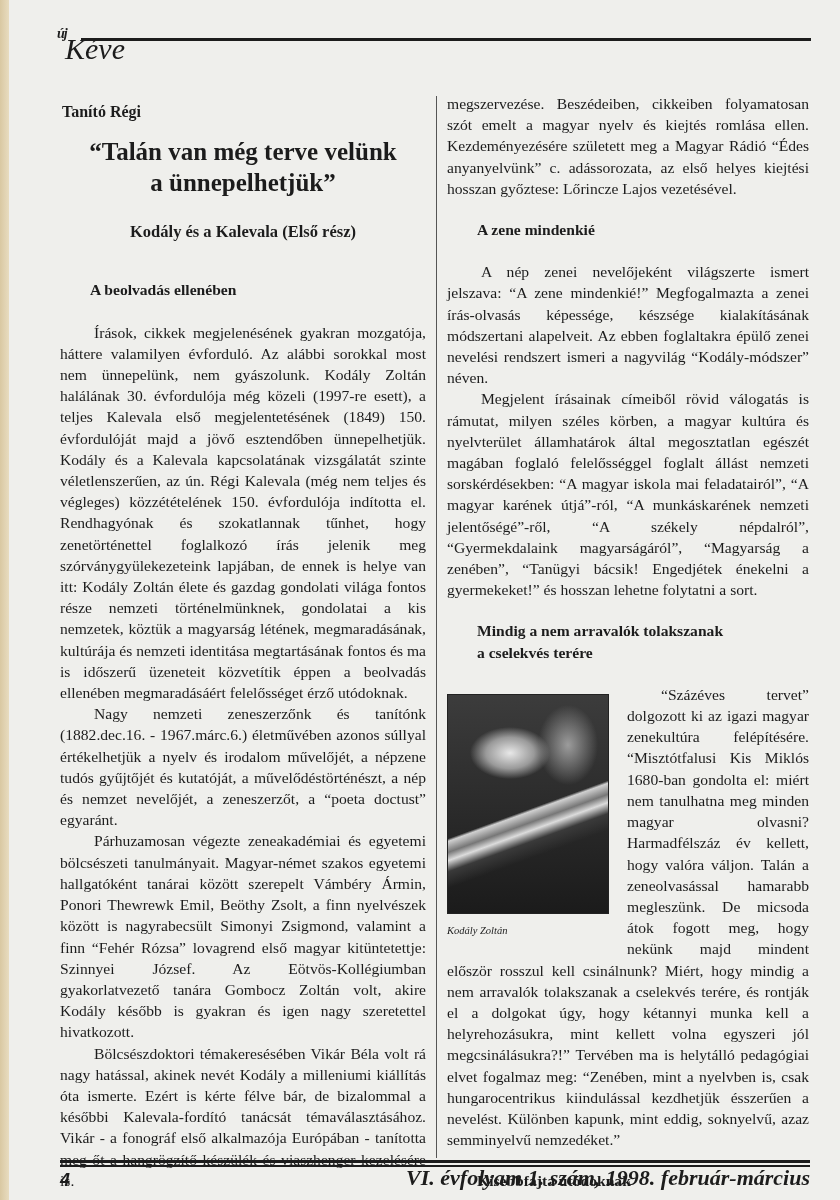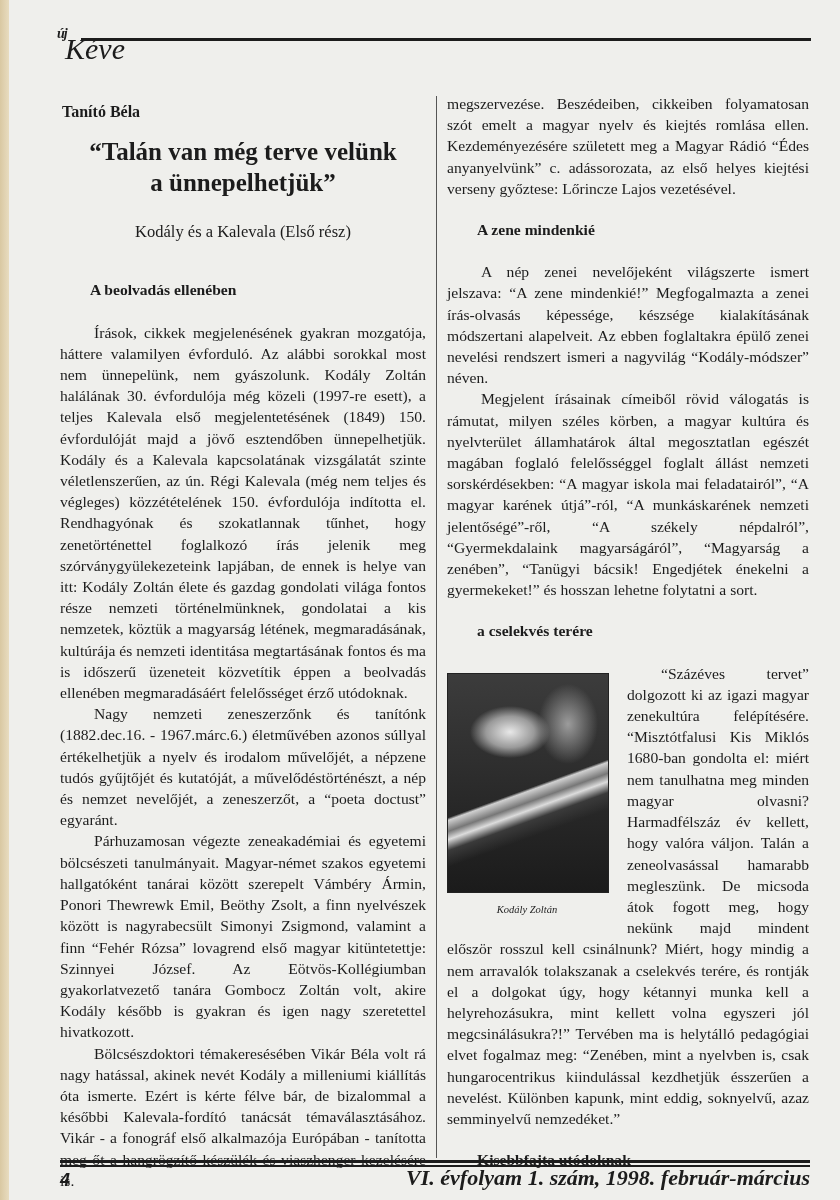--- a/index.html
+++ b/index.html
@@ -27,36 +27,36 @@
   }
   .col { position:absolute; font-size:15.6px; line-height:21.2px; text-align:justify; }
   .col-left { left:60px; top:80px; width:366px; }
   .col-right { left:447px; top:93px; width:362px; }
   .divider { position:absolute; left:436px; top:96px; width:1px; height:1062px; background:#555; }
   .author { font-weight:bold; font-size:16px; margin:21px 0 0 2px; }
   .title {
     font-weight:bold; font-size:25px; line-height:31px; text-align:center;
     margin:14px 0 13px 0;
   }
-  .subtitle { font-weight:normal; font-size:16.5px; text-align:center; margin:23px 0 0 0; }
+  .subtitle { font-weight:bold; font-size:16.5px; text-align:center; margin:23px 0 0 0; }
   .section-h { font-weight:bold; font-size:15.6px; margin:0 0 0 30px; text-align:left; }
   p { margin:0; text-indent:34px; }
   p.noindent { text-indent:0; }
   .gap-s { height:21px; }
   .figure-wrap { float:left; width:168px; margin:4px 12px 0 0; }
   .photo {
     width:160px; height:218px; margin-top:6px;
     background:
       radial-gradient(ellipse 40px 26px at 62px 58px, #e8e8e8 0%, #9a9a9a 60%, transparent 100%),
       radial-gradient(ellipse 30px 40px at 120px 50px, #9c9c9c 0%, transparent 100%),
       linear-gradient(160deg, transparent 52%, #d0d0d0 53%, #777 57%, #dcdcdc 60%, #3a3a3a 64%, transparent 70%),
       linear-gradient(180deg,#3c3c3c,#1b1b1b);
     border:1px solid #222;
   }
-  .caption { font-style:italic; font-size:10.5px; text-align:center; width:160px; margin-top:6px; }
+  .caption { font-style:italic; font-size:10.5px; text-align:left; width:160px; margin-top:6px; }
   .footer-rule { position:absolute; left:60px; top:1160px; width:750px; }
   .footer-rule .a { height:3px; background:#1c1c1c; }
   .footer-rule .b { height:2px; }
   .footer-rule .c { height:2px; background:#1c1c1c; }
   .page-num {
     position:absolute; left:60px; top:1170px; font-style:italic; font-weight:bold;
     font-size:18px; font-family:"Liberation Sans", sans-serif;
   }
   .issue {
     position:absolute; right:30px; top:1165px; font-style:italic; font-weight:bold;
@@ -70,46 +70,47 @@
 
 <div class="masthead">
   <div class="rule"></div>
   <span class="uj">új</span>
   <span class="keve">Kéve</span>
 </div>
 
 <div class="divider"></div>
 
 <div class="col col-left">
-  <div class="author">Tanító Béla</div>
+  <div class="author">Tanító Régi</div>
   <div class="title">
     <div>“Talán van még terve velünk</div>
     <div>a ünnepelhetjük”</div>
   </div>
   <div class="subtitle">Kodály és a Kalevala (Első rész)</div>
   <div style="height:37px"></div>
   <div class="section-h">A beolvadás ellenében</div>
   <div class="gap-s"></div>
   <p>Írások, cikkek megjelenésének gyakran mozgatója, háttere valamilyen évforduló. Az alábbi sorokkal most nem ünnepelünk, nem gyászolunk. Kodály Zoltán halálának 30. évfordulója még közeli (1997-re esett), a teljes Kalevala első megjelentetésének (1849) 150. évfordulóját majd a jövő esztendőben ünnepelhetjük. Kodály és a Kalevala kapcsolatának vizsgálatát szinte véletlenszerűen, az ún. Régi Kalevala (még nem teljes és végleges) közzétételének 150. évfordulója indította el. Rendhagyónak és szokatlannak tűnhet, hogy zenetörténettel foglalkozó írás jelenik meg szórványgyülekezeteink lapjában, de ennek is helye van itt: Kodály Zoltán élete és gazdag gondolati világa fontos része nemzeti történelmünknek, gondolatai a kis nemzetek, köztük a magyarság létének, megmaradásának, kultúrája és nemzeti identitása megtartásának fontos és ma is időszerű üzeneteit közvetítik éppen a beolvadás ellenében megmaradásáért felelősséget érző utódoknak.</p>
   <p>Nagy nemzeti zeneszerzőnk és tanítónk (1882.dec.16. - 1967.márc.6.) életművében azonos súllyal értékelhetjük a nyelv és irodalom művelőjét, a népzene tudós gyűjtőjét és kutatóját, a művelődéstörténészt, a nép és nemzet nevelőjét, a zeneszerzőt, a “poeta doctust” egyaránt.</p>
   <p>Párhuzamosan végezte zeneakadémiai és egyetemi bölcsészeti tanulmányait. Magyar-német szakos egyetemi hallgatóként tanárai között szerepelt Vámbéry Ármin, Ponori Thewrewk Emil, Beöthy Zsolt, a finn nyelvészek között is nagyrabecsült Simonyi Zsigmond, valamint a finn “Fehér Rózsa” lovagrend első magyar kitüntetettje: Szinnyei József. Az Eötvös-Kollégiumban gyakorlatvezető tanára Gombocz Zoltán volt, akire Kodály később is gyakran és igen nagy szeretettel hivatkozott.</p>
   <p>Bölcsészdoktori témakeresésében Vikár Béla volt rá nagy hatással, akinek nevét Kodály a milleniumi kiállítás óta ismerte. Ezért is kérte félve bár, de bizalommal a későbbi Kalevala-fordító tanácsát témaválasztásához. Vikár - a fonográf első alkalmazója Európában - tanította meg őt a hangrögzítő készülék és viaszhenger kezelésére is.</p>
   <div style="height:20px"></div>
 
 </div>
 
 <div class="col col-right">
-  <p class="noindent">megszervezése. Beszédeiben, cikkeiben folyamatosan szót emelt a magyar nyelv és kiejtés romlása ellen. Kezdeményezésére született meg a Magyar Rádió “Édes anyanyelvünk” c. adássorozata, az első helyes kiejtési verseny győztese: Lőrincze Lajos vezetésével.</p>
+  <p class="noindent">megszervezése. Beszédeiben, cikkeiben folyamatosan szót emelt a magyar nyelv és kiejtés romlása ellen. Kezdeményezésére született meg a Magyar Rádió “Édes anyanyelvünk” c. adássorozata, az első helyes kiejtési hosszan győztese: Lőrincze Lajos vezetésével.</p>
   <div style="height:20px"></div>
   <div class="section-h">A zene mindenkié</div>
   <div class="gap-s"></div>
   <p>A nép zenei nevelőjeként világszerte ismert jelszava: “A zene mindenkié!” Megfogalmazta a zenei írás-olvasás képessége, készsége kialakításának módszertani alapelveit. Az ebben foglaltakra épülő zenei nevelési rendszert ismeri a nagyvilág “Kodály-módszer” néven.</p>
   <p>Megjelent írásainak címeiből rövid válogatás is rámutat, milyen széles körben, a magyar kultúra és nyelvterület államhatárok által megosztatlan egészét magában foglaló felelősséggel foglalt állást nemzeti sorskérdésekben: “A magyar iskola mai feladatairól”, “A magyar karének útjá”-ról, “A munkáskarének nemzeti jelentőségé”-ről, “A székely népdalról”, “Gyermekdalaink magyarságáról”, “Magyarság a zenében”, “Tanügyi bácsik! Engedjétek énekelni a gyermekeket!” és hosszan lehetne folytatni a sort.</p>
   <div style="height:20px"></div>
   <div class="section-h">
+    <div>Mindig a nem arravalók tolakszanak</div>
     <div>a cselekvés terére</div>
   </div>
   <div class="gap-s"></div>
   <div class="figure-wrap">
     <div class="photo"></div>
     <div class="caption">Kodály Zoltán</div>
   </div>
   <p>“Százéves tervet” dolgozott ki az igazi magyar zenekultúra felépítésére. “Misztótfalusi Kis Miklós 1680-ban gondolta el: miért nem tanulhatna meg minden magyar olvasni? Harmadfélszáz év kellett, hogy valóra váljon. Talán a zeneolvasással hamarabb megleszünk. De micsoda átok fogott meg, hogy nekünk majd mindent először rosszul kell csinálnunk? Miért, hogy mindig a nem arravalók tolakszanak a cselekvés terére, és rontják el a dolgokat úgy, hogy kétannyi munka kell a helyrehozásukra, mint kellett volna egyszeri jól megcsinálásukra?!” Tervében ma is helytálló pedagógiai elvet fogalmaz meg: “Zenében, mint a nyelvben is, csak hungarocentrikus kiindulással kezdhetjük ésszerűen a nevelést. Különben kapunk, mint eddig, soknyelvű, azaz semminyelvű nemzedéket.”</p>
   <div style="height:20px; clear:both"></div>
   <div class="section-h">Kisebbfajta utódoknak</div>

